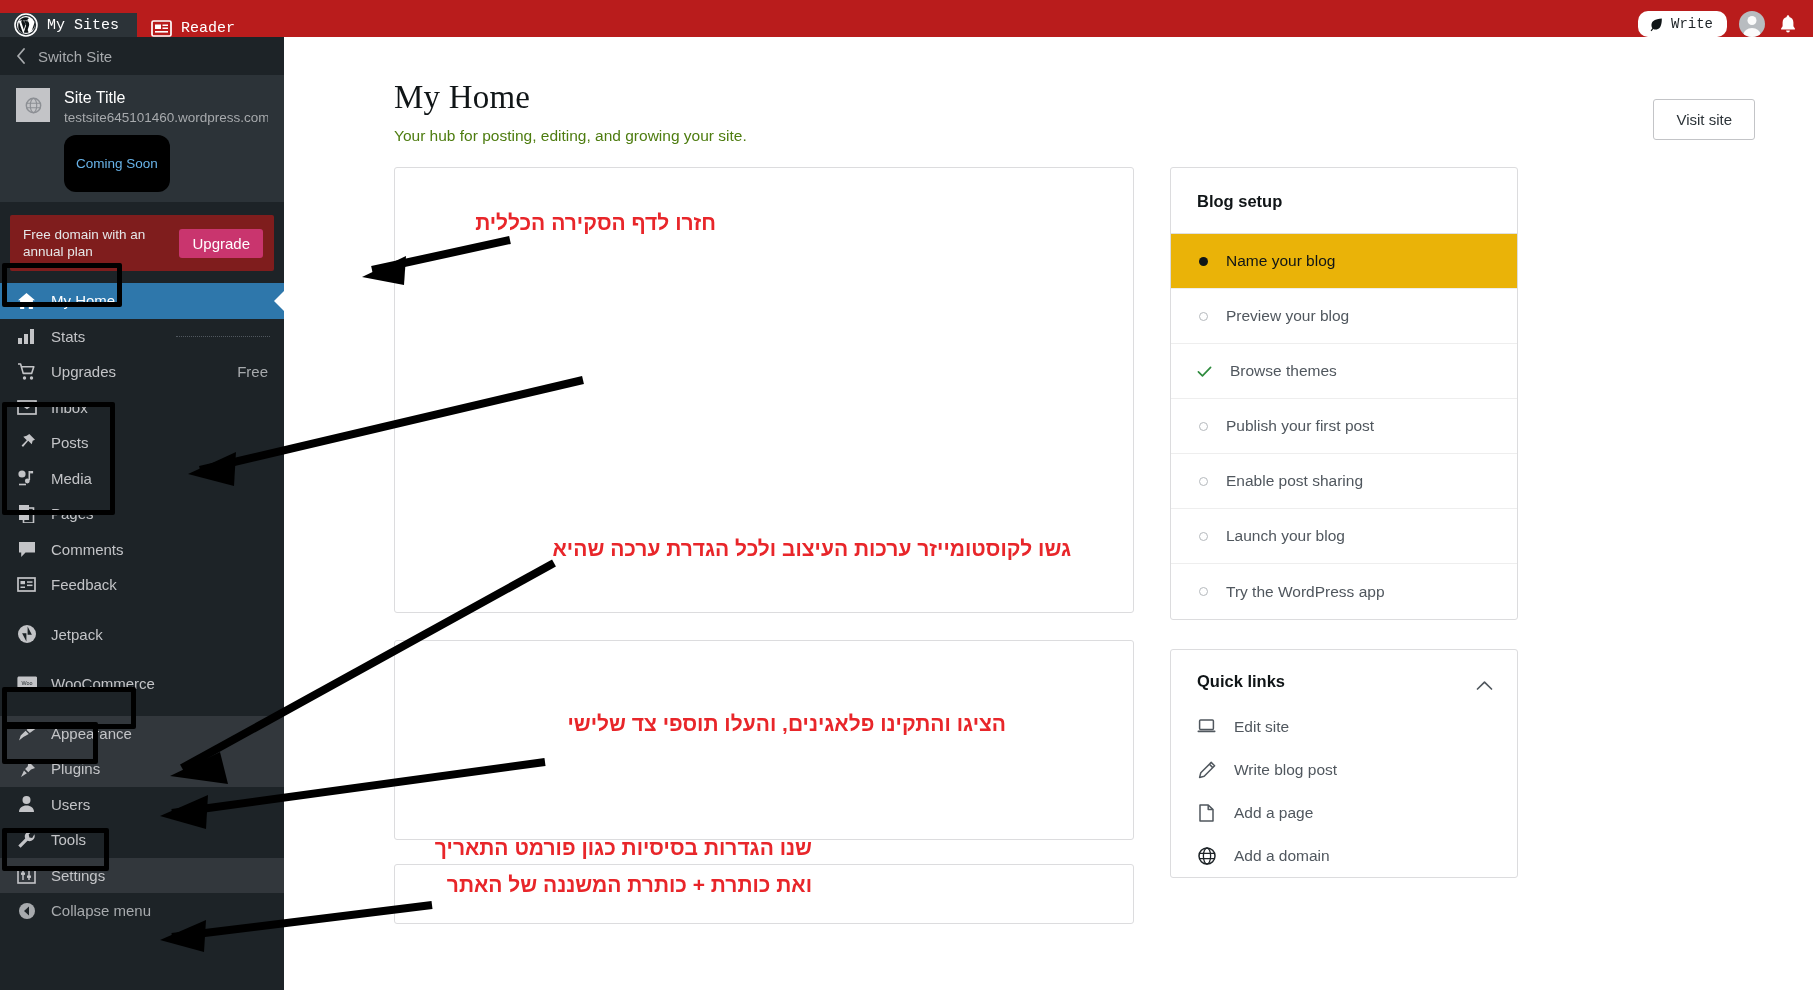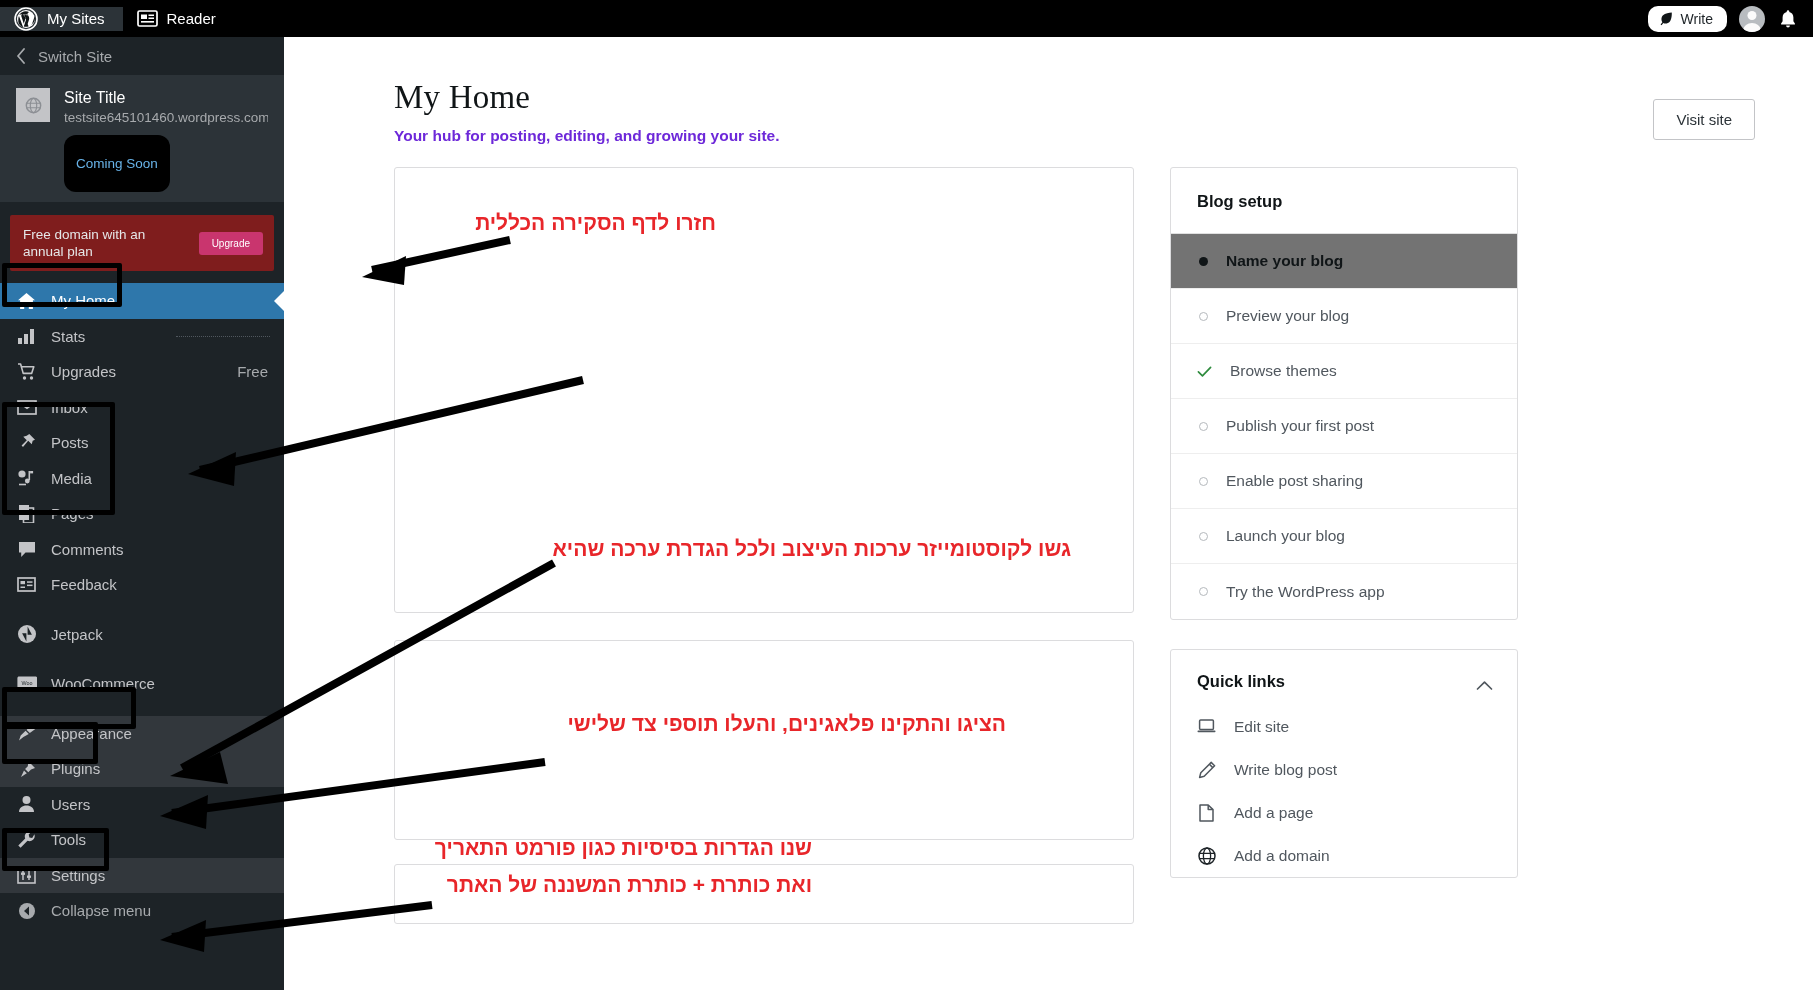--- a/index.html
+++ b/index.html
@@ -9,23 +9,24 @@
     overflow: hidden;
     background: #ffffff;
     font-family: "Liberation Sans", "DejaVu Sans", sans-serif;
   }
   #root { position: relative; width: 1813px; height: 990px; }
 
   
   .masthead {
     position: absolute; top: 0; left: 0;
     width: 1813px; height: 37px;
-    background: #000000;
-    display: flex; align-items: center;
+    background: #b91c1c;
+    display: flex; align-items: flex-end;
     z-index: 40;
+    font-family: Liberation Mono, monospace;
   }
   .mh-tab {
     display: flex; align-items: center; gap: 9px;
     padding: 0 18px 0 14px;
     color: #ffffff; font-size: 15px;
     cursor: pointer;
   }
   .mh-tab.active { background: #2c3338; }
   .mh-wp-logo {
     width: 24px; height: 24px; display: block;
@@ -106,21 +107,21 @@
     background: #7f1d1d;
     display: flex; align-items: center; justify-content: space-between;
     padding: 11px 11px 11px 13px; gap: 8px;
     border-radius: 2px;
   }
   .upgrade-text {
     color: #e6e7e8; font-size: 13.5px; line-height: 17px; max-width: 150px;
   }
   .upgrade-btn {
     background: #c9356e; color: #ffffff; border: none;
-    font-family: inherit; font-size: 10px;
+    font-family: inherit; font-size: 15px;
     padding: 6px 13px; border-radius: 3px; cursor: pointer;
     white-space: nowrap;
   }
 
   .nav { padding-top: 2px; }
   .nav-item {
     display: flex; align-items: center; gap: 14px;
     height: 35.5px; padding: 0 16px;
     color: #c3c4c7; font-size: 15px; cursor: pointer;
     position: relative;
@@ -163,21 +164,21 @@
   .page-head {
     padding: 40px 58px 0 110px;
     display: flex; align-items: flex-start; justify-content: space-between;
   }
   .page-title {
     font-family: "Liberation Serif", "DejaVu Serif", serif;
     font-size: 33px; font-weight: 400; color: #101517;
     line-height: 40px; letter-spacing: .2px;
   }
   .page-sub {
-    margin-top: 10px; font-size: 15.5px; color: #6d28d9; font-weight: bold;
+    margin-top: 10px; font-size: 15.5px; color: #4d7c0f;
   }
   .visit-site-btn {
     background: #ffffff; border: 1px solid #c3c4c7;
     border-radius: 3px; color: #2c3338;
     font-family: inherit; font-size: 15px;
     padding: 11px 22px; cursor: pointer;
     margin-top: 22px;
   }
 
   .columns {
@@ -202,21 +203,21 @@
   }
   .setup-list { border-top: 1px solid #e0e0e0; }
   .setup-item {
     display: flex; align-items: center; gap: 18px;
     padding: 0 26px; height: 55px;
     font-size: 15.5px; color: #50575e;
     border-bottom: 1px solid #eeeeee;
     cursor: pointer;
   }
   .setup-item:last-child { border-bottom: none; }
-  .setup-item.current { background: #737373; color: #101517; font-weight: 700; }
+  .setup-item.current { background: #eab308; color: #101517; font-weight: 400; }
   .bullet-dot {
     width: 9px; height: 9px; border-radius: 50%;
     background: #101517; flex: 0 0 9px; margin-left: 2px;
   }
   .bullet-ring {
     width: 9px; height: 9px; border-radius: 50%;
     border: 1px solid #b5b9bd; background: #fff;
     flex: 0 0 9px; margin-left: 2px;
   }
   .check-ico { width: 15px; height: 15px; flex: 0 0 15px; display:block; }

